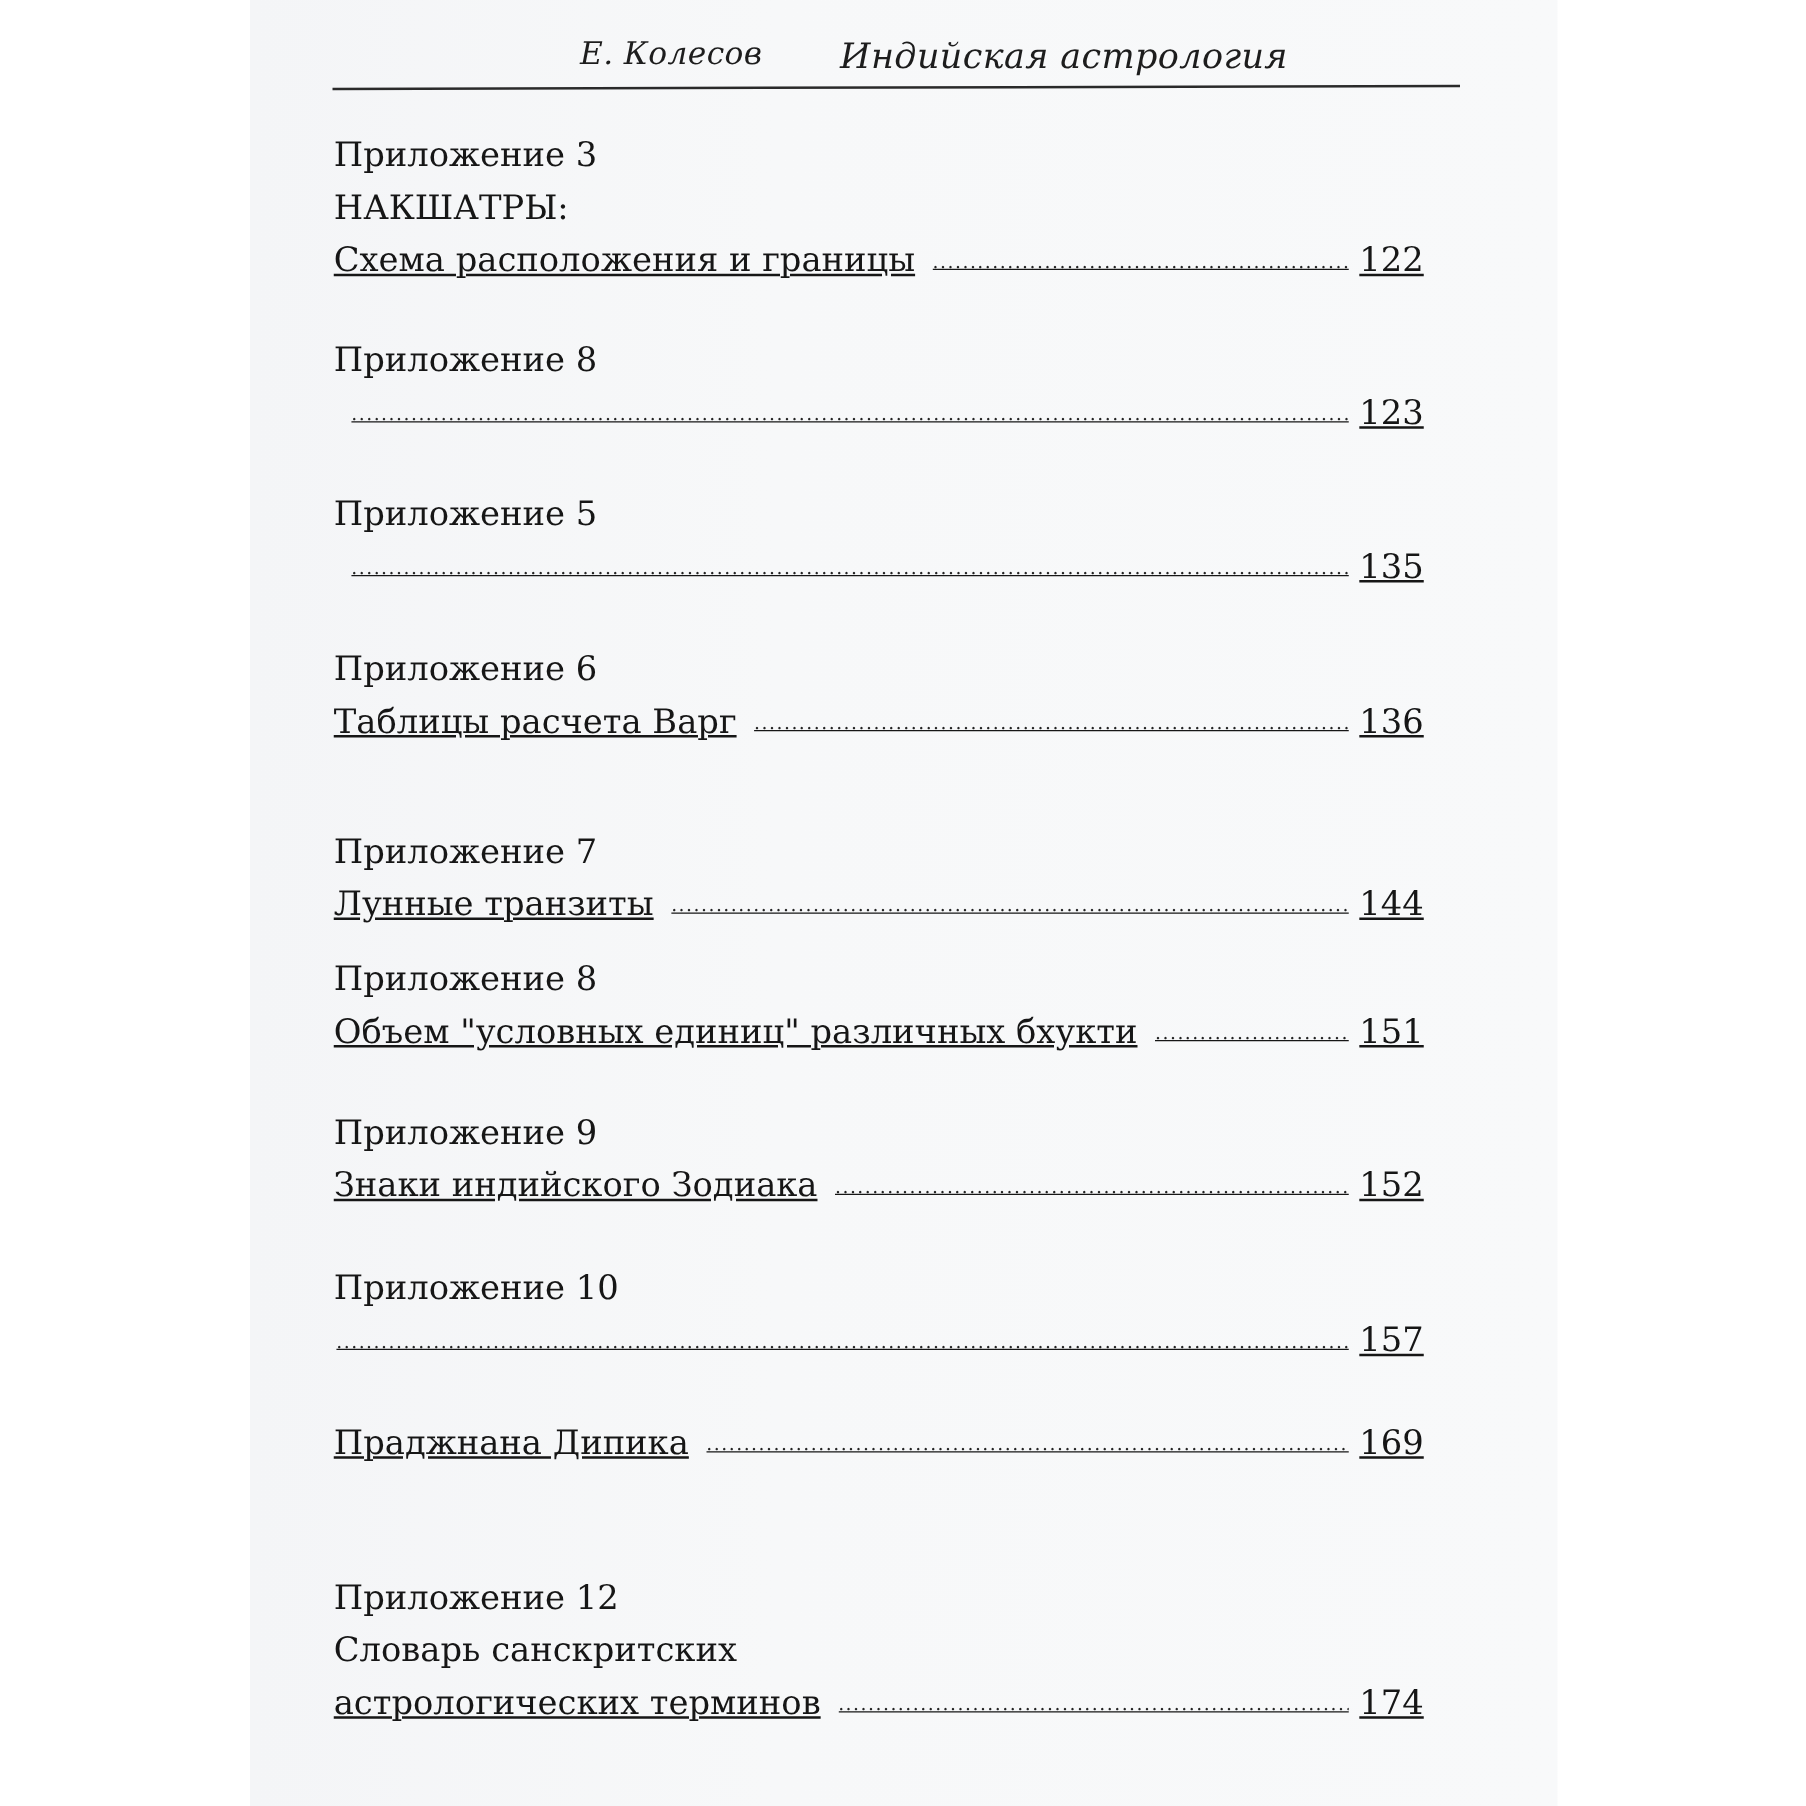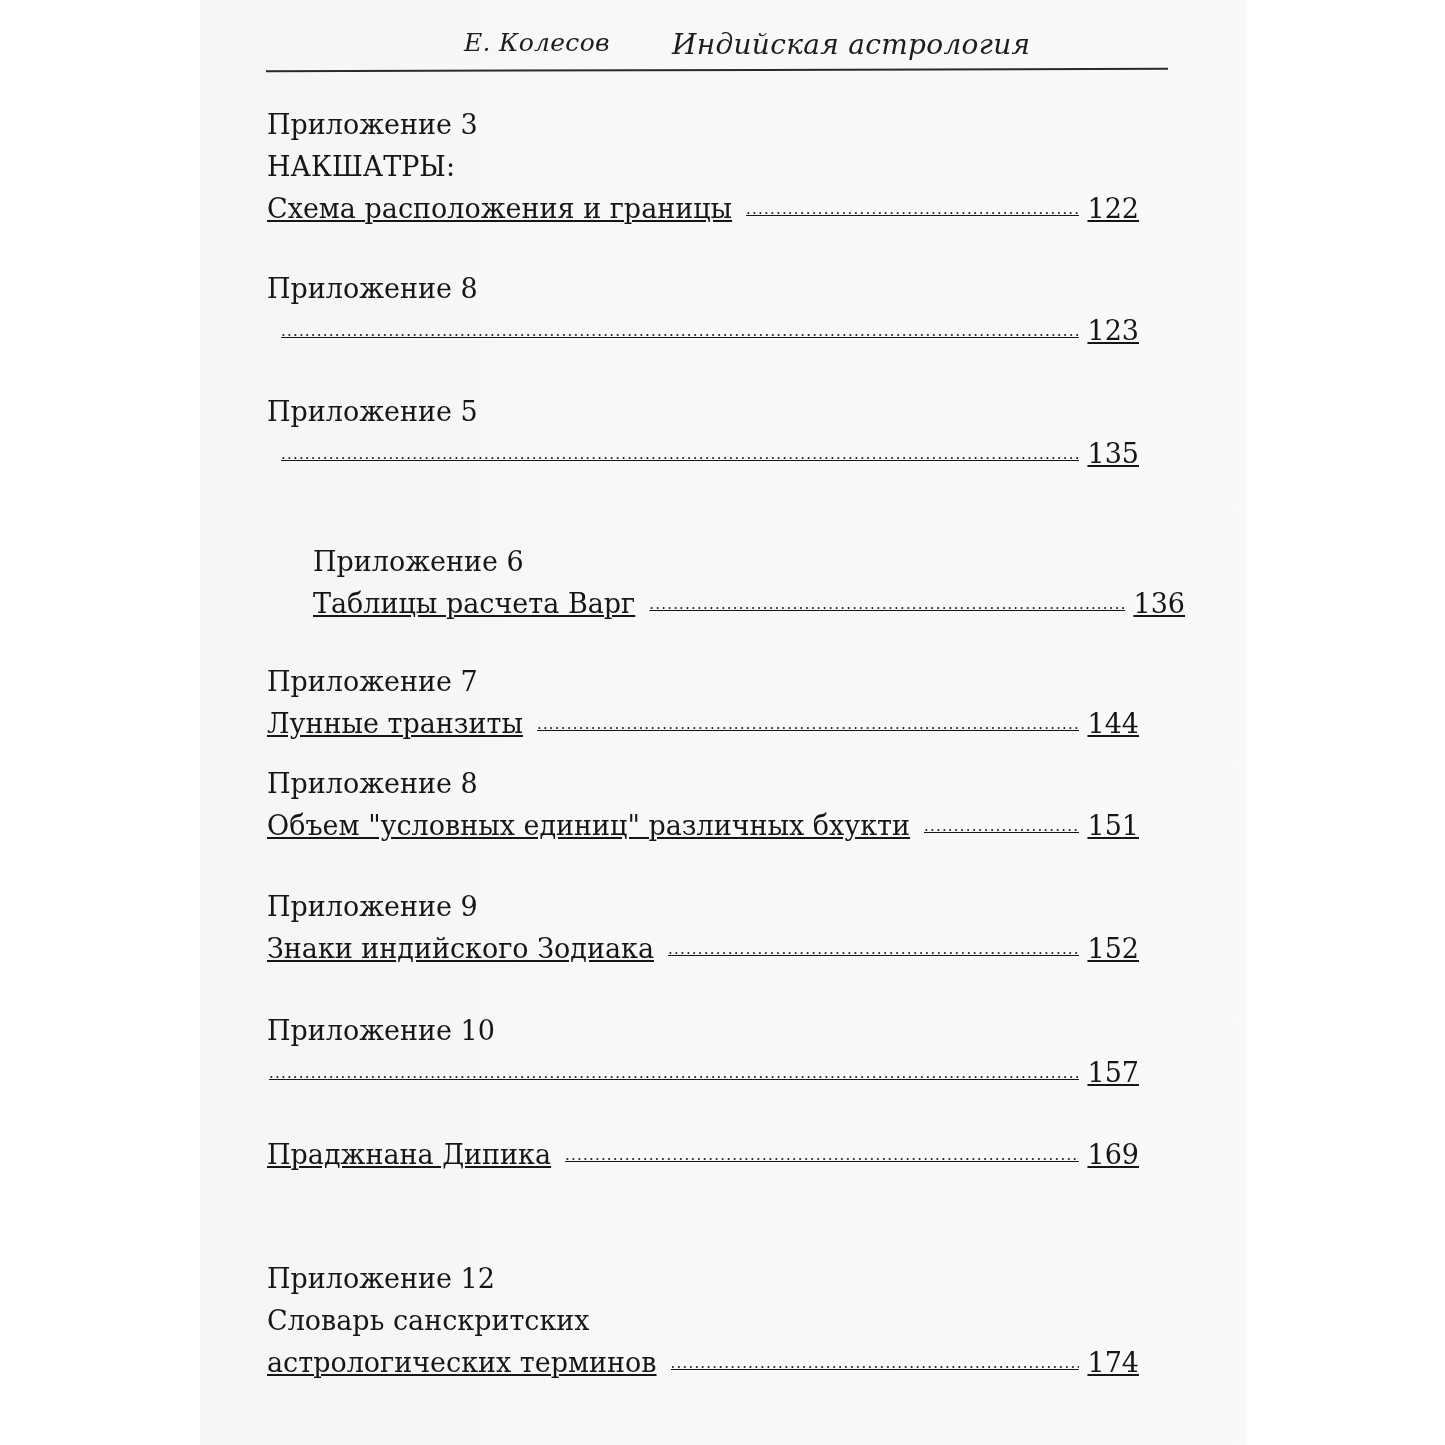--- a/index.html
+++ b/index.html
@@ -130,21 +130,21 @@
     </div>
 
     <div class="entry" style="top:391px;">
       <div class="line">Приложение 5</div>
       <div class="line leader">
         <span class="dots"></span>
         <span class="page-num">135</span>
       </div>
     </div>
 
-    <div class="entry" style="top:541px;margin-left:46px;">
+    <div class="entry" style="top:515px;">
       <div class="line">Приложение 6</div>
       <div class="line leader">
         <span class="text">Таблицы расчета Варг</span>
         <span class="dots"></span>
         <span class="page-num">136</span>
       </div>
     </div>
 
     <div class="entry" style="top:661px;">
       <div class="line">Приложение 7</div>

